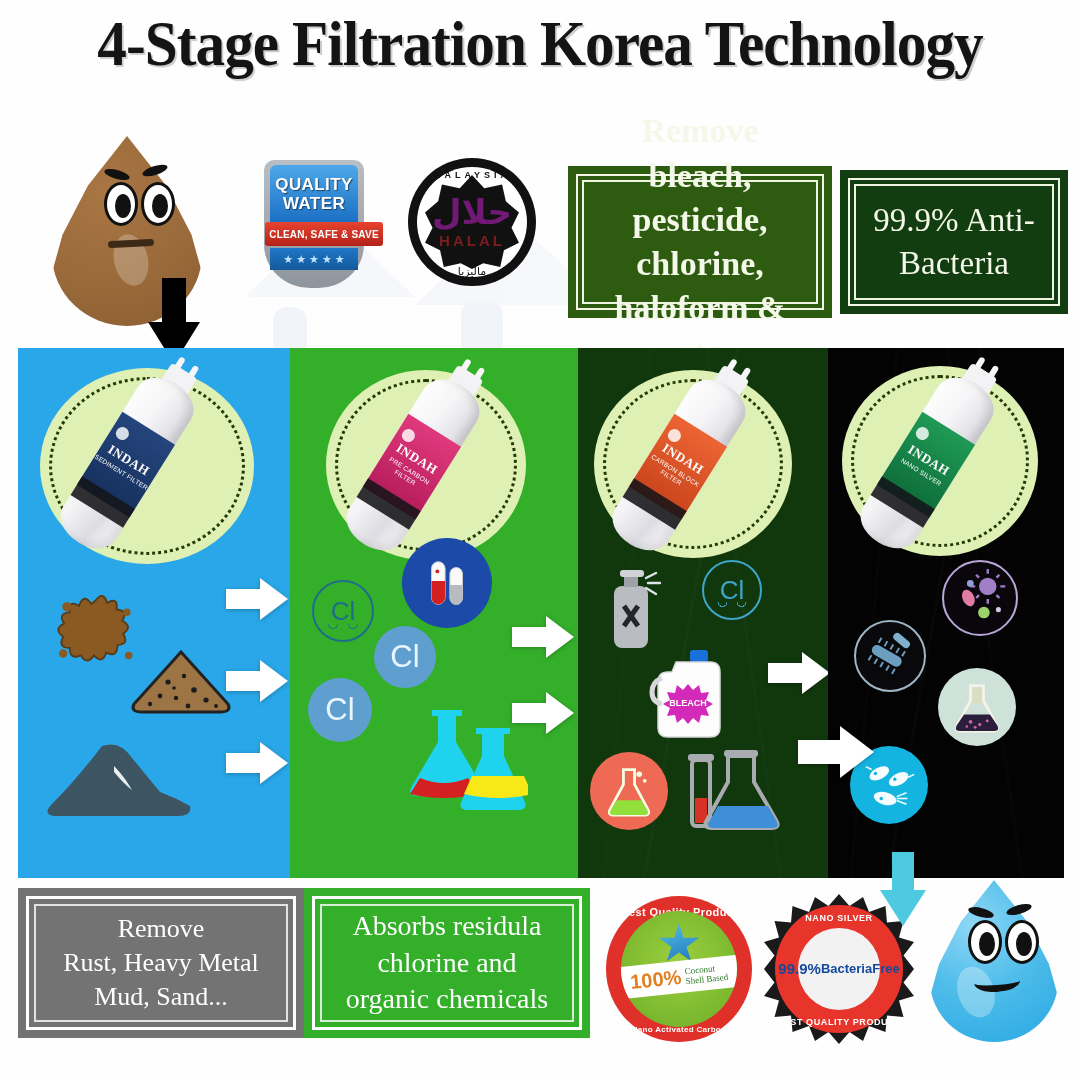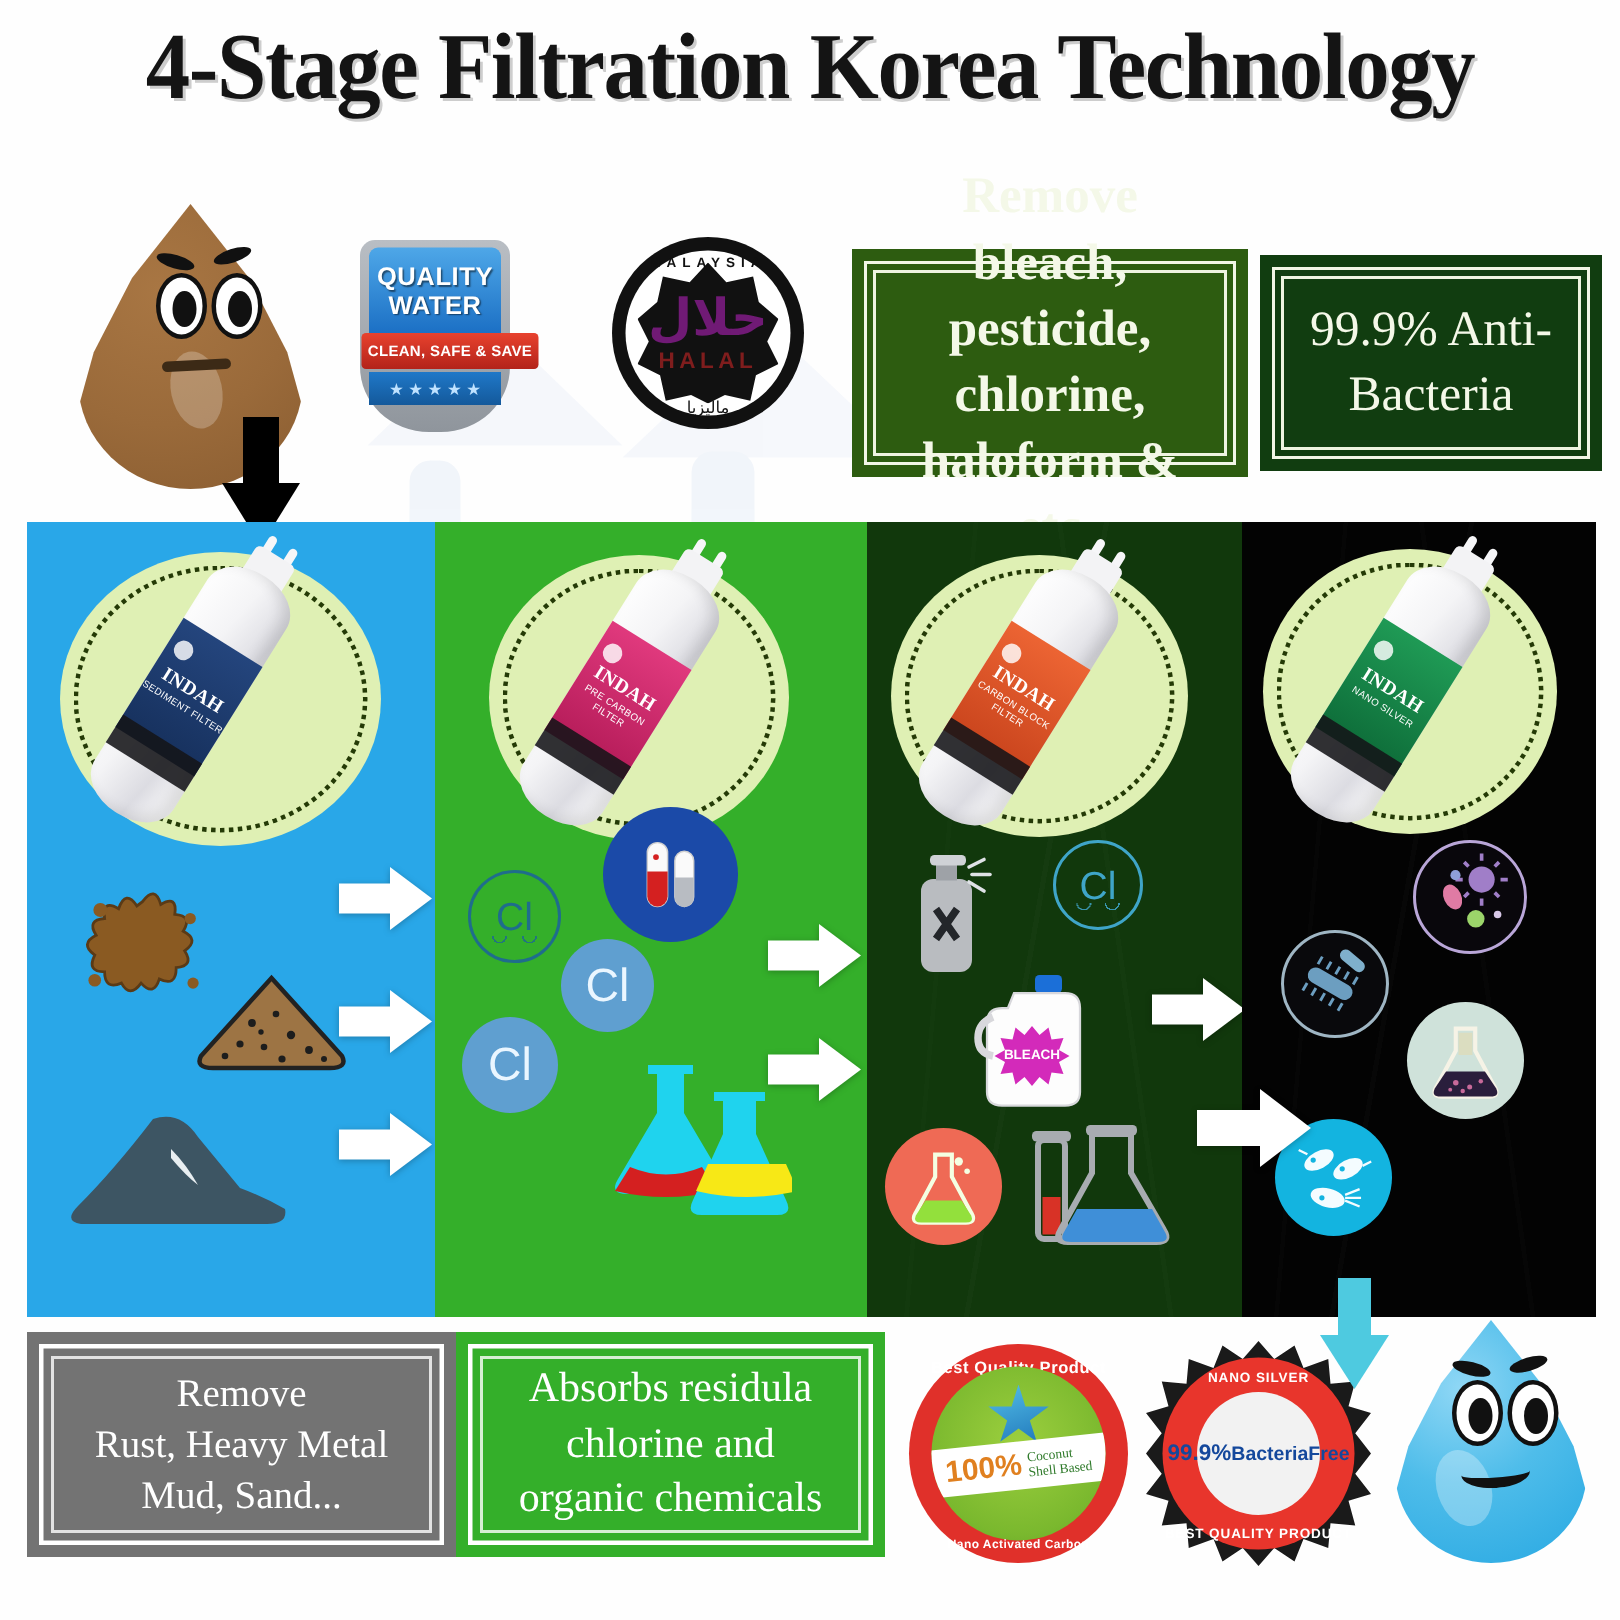--- a/index.html
+++ b/index.html
@@ -147,21 +147,21 @@
   }
   .arrow-black { left: 148px; top: 278px; }
   .arrow-black .stem { background: #000; }
   .arrow-black .head { border-top: 42px solid #000; }
   .arrow-cyan { left: 880px; top: 852px; width: 46px; height: 76px; }
   .arrow-cyan .stem { background: #4ecae0; width: 22px; left: 12px; height: 42px; }
   .arrow-cyan .head { border-left: 23px solid transparent; border-right: 23px solid transparent; border-top: 36px solid #4ecae0; top: 38px; }
 
   
   .badge-quality {
-    position: absolute; left: 240px; top: 160px;
+    position: absolute; left: 264px; top: 160px;
     width: 100px; height: 128px;
   }
   .bq-shield {
     position: absolute; inset: 0;
     background: linear-gradient(180deg,#b9bec4 0%, #8f959c 100%);
     border-radius: 10px 10px 46% 46% / 10px 10px 34% 34%;
   }
   .bq-top {
     position: absolute; left: 6px; top: 5px; right: 6px; height: 58px;
     background: linear-gradient(180deg,#4ea7e8 0%,#1b6fc4 100%);

